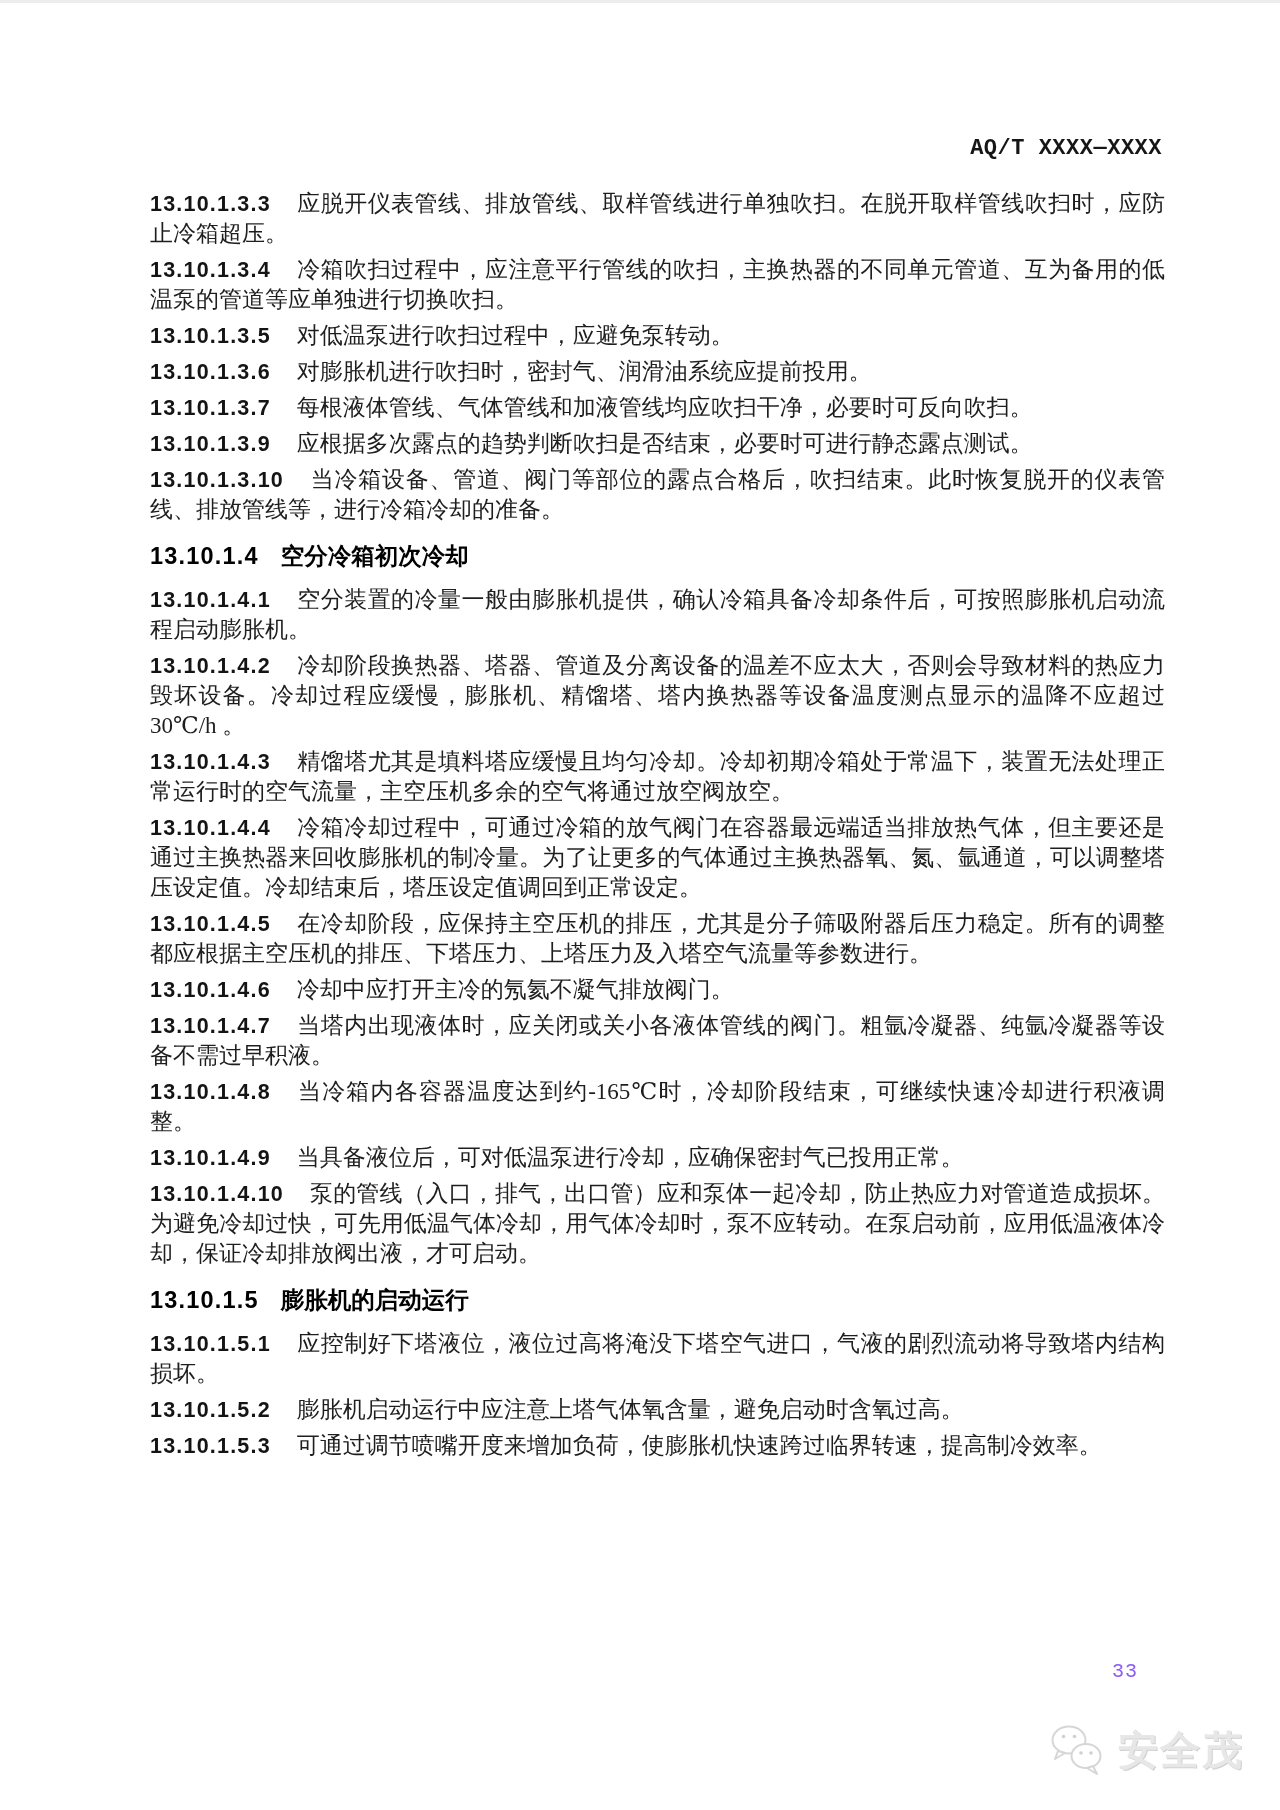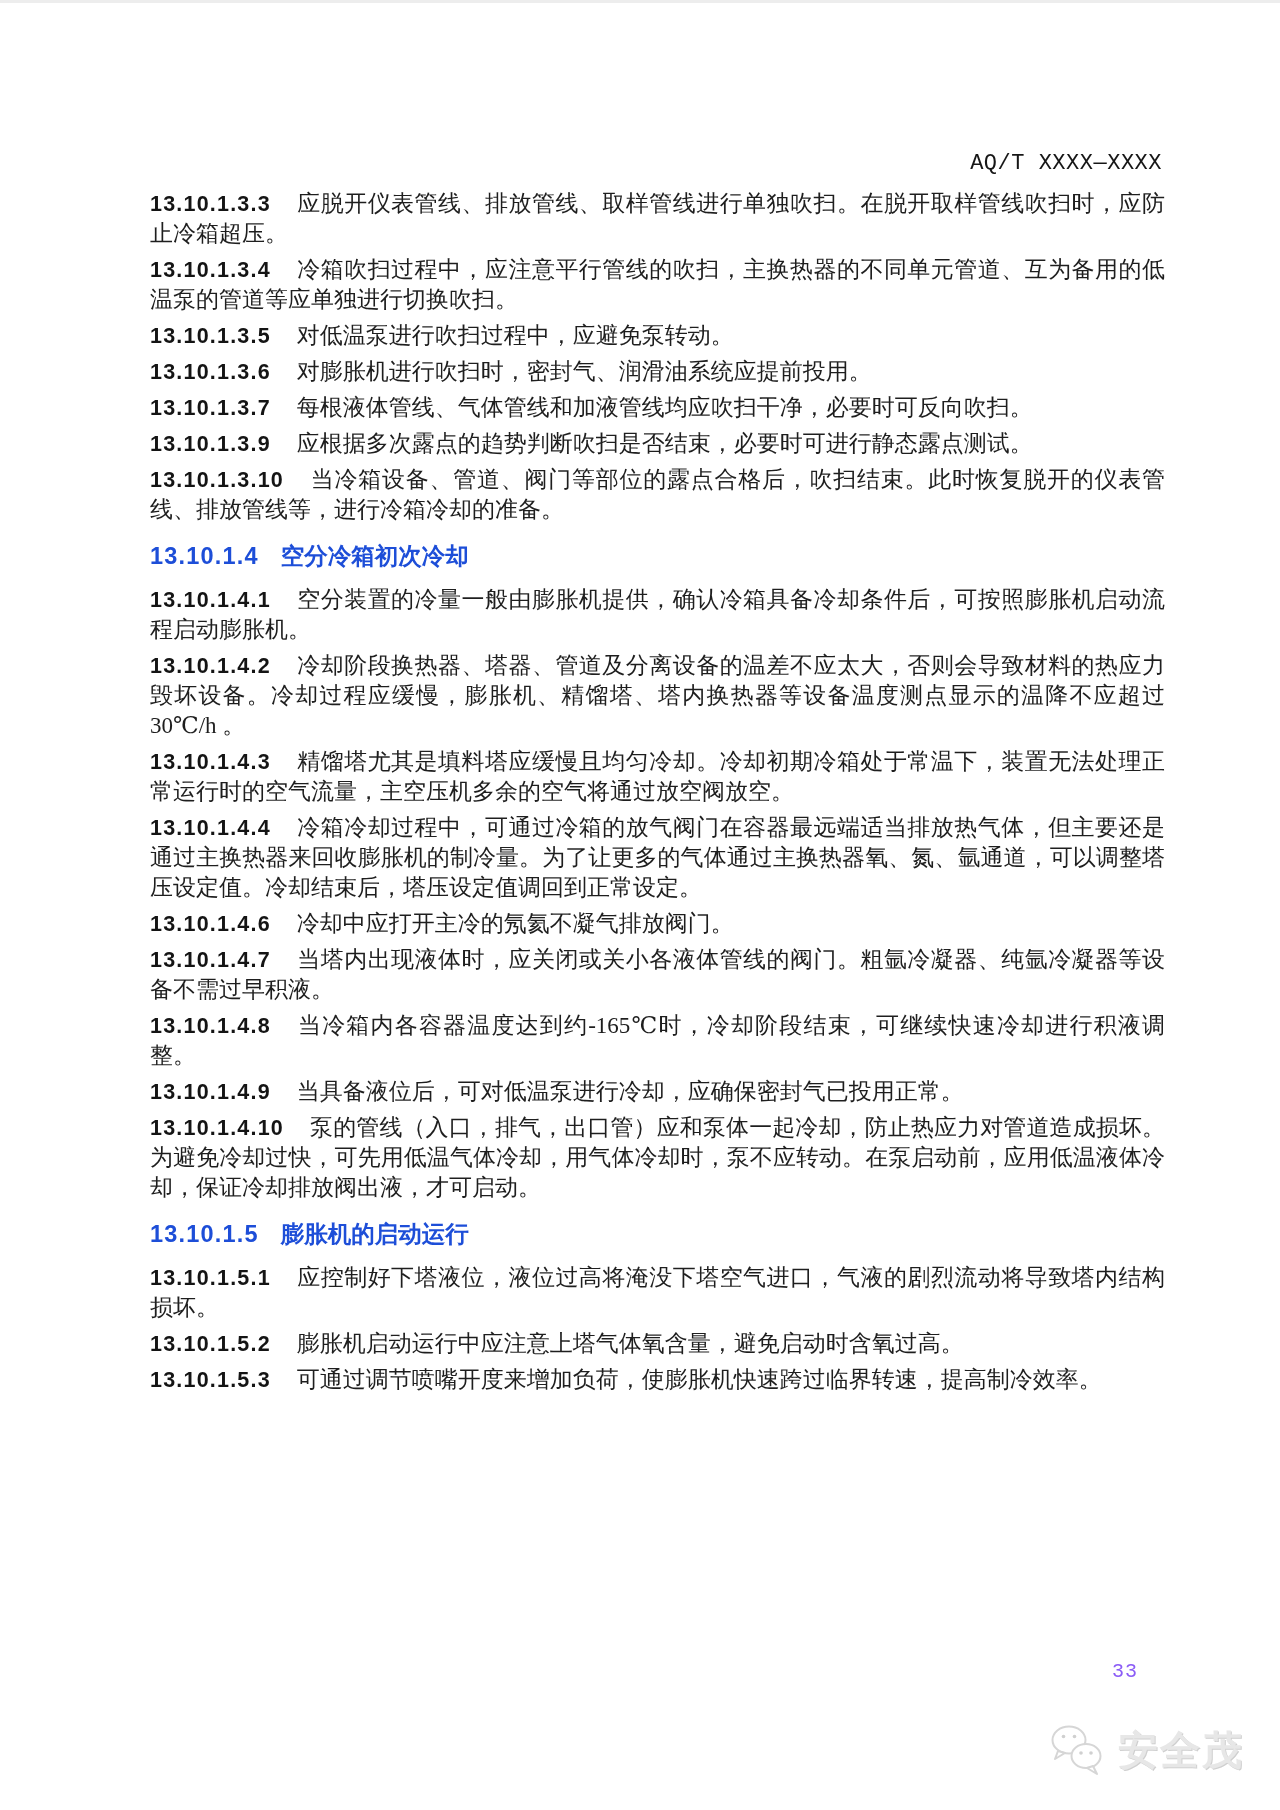--- a/index.html
+++ b/index.html
@@ -17,25 +17,25 @@
     color: #1e1e1e;
   }
   .page-top-edge {
     position: absolute;
     top: 0; left: 0;
     width: 100%; height: 3px;
     background: #ededed;
   }
   .doc-header {
     position: absolute;
-    top: 151px;
+    top: 136px;
     right: 118px;
     font-family: "Liberation Mono", "DejaVu Sans Mono", monospace;
     font-size: 22px;
-    font-weight: normal;
+    font-weight: bold;
     letter-spacing: 0.5px;
     color: #161616;
     white-space: nowrap;
   }
   .doc-body {
     position: absolute;
     left: 150px;
     top: 183px;
     width: 1015px;
   }
@@ -55,21 +55,21 @@
     color: #141414;
     margin-right: 26px;
     white-space: nowrap;
   }
   .heading {
     margin: 16px 0 14px 0;
     font-family: "Liberation Sans", "DejaVu Sans", sans-serif;
     font-weight: bold;
     font-size: 23.5px;
     line-height: 30px;
-    color: #1d4ed8;
+    color: #000000;
   }
   .heading .hnum {
     letter-spacing: 1.2px;
     margin-right: 22px;
     white-space: nowrap;
   }
   .page-number {
     position: absolute;
     left: 1112px;
     top: 1660px;
@@ -127,20 +127,21 @@
   <h3 class="heading"><span class="hnum">13.10.1.4</span><span class="htext">空分冷箱初次冷却</span></h3>
 
   <p class="para"><span class="pnum">13.10.1.4.1</span><span class="ptext">空分装置的冷量一般由膨胀机提供，确认冷箱具备冷却条件后，可按照膨胀机启动流程启动膨胀机。</span></p>
 
   <p class="para"><span class="pnum">13.10.1.4.2</span><span class="ptext">冷却阶段换热器、塔器、管道及分离设备的温差不应太大，否则会导致材料的热应力毁坏设备。冷却过程应缓慢，膨胀机、精馏塔、塔内换热器等设备温度测点显示的温降不应超过 30℃/h 。</span></p>
 
   <p class="para"><span class="pnum">13.10.1.4.3</span><span class="ptext">精馏塔尤其是填料塔应缓慢且均匀冷却。冷却初期冷箱处于常温下，装置无法处理正常运行时的空气流量，主空压机多余的空气将通过放空阀放空。</span></p>
 
   <p class="para"><span class="pnum">13.10.1.4.4</span><span class="ptext">冷箱冷却过程中，可通过冷箱的放气阀门在容器最远端适当排放热气体，但主要还是通过主换热器来回收膨胀机的制冷量。为了让更多的气体通过主换热器氧、氮、氩通道，可以调整塔压设定值。冷却结束后，塔压设定值调回到正常设定。</span></p>
 
+  <p class="para"><span class="pnum">13.10.1.4.5</span><span class="ptext">在冷却阶段，应保持主空压机的排压，尤其是分子筛吸附器后压力稳定。所有的调整都应根据主空压机的排压、下塔压力、上塔压力及入塔空气流量等参数进行。</span></p>
 
   <p class="para"><span class="pnum">13.10.1.4.6</span><span class="ptext">冷却中应打开主冷的氖氦不凝气排放阀门。</span></p>
 
   <p class="para"><span class="pnum">13.10.1.4.7</span><span class="ptext">当塔内出现液体时，应关闭或关小各液体管线的阀门。粗氩冷凝器、纯氩冷凝器等设备不需过早积液。</span></p>
 
   <p class="para"><span class="pnum">13.10.1.4.8</span><span class="ptext">当冷箱内各容器温度达到约-165℃时，冷却阶段结束，可继续快速冷却进行积液调整。</span></p>
 
   <p class="para"><span class="pnum">13.10.1.4.9</span><span class="ptext">当具备液位后，可对低温泵进行冷却，应确保密封气已投用正常。</span></p>
 
   <p class="para"><span class="pnum">13.10.1.4.10</span><span class="ptext">泵的管线（入口，排气，出口管）应和泵体一起冷却，防止热应力对管道造成损坏。为避免冷却过快，可先用低温气体冷却，用气体冷却时，泵不应转动。在泵启动前，应用低温液体冷却，保证冷却排放阀出液，才可启动。</span></p>

